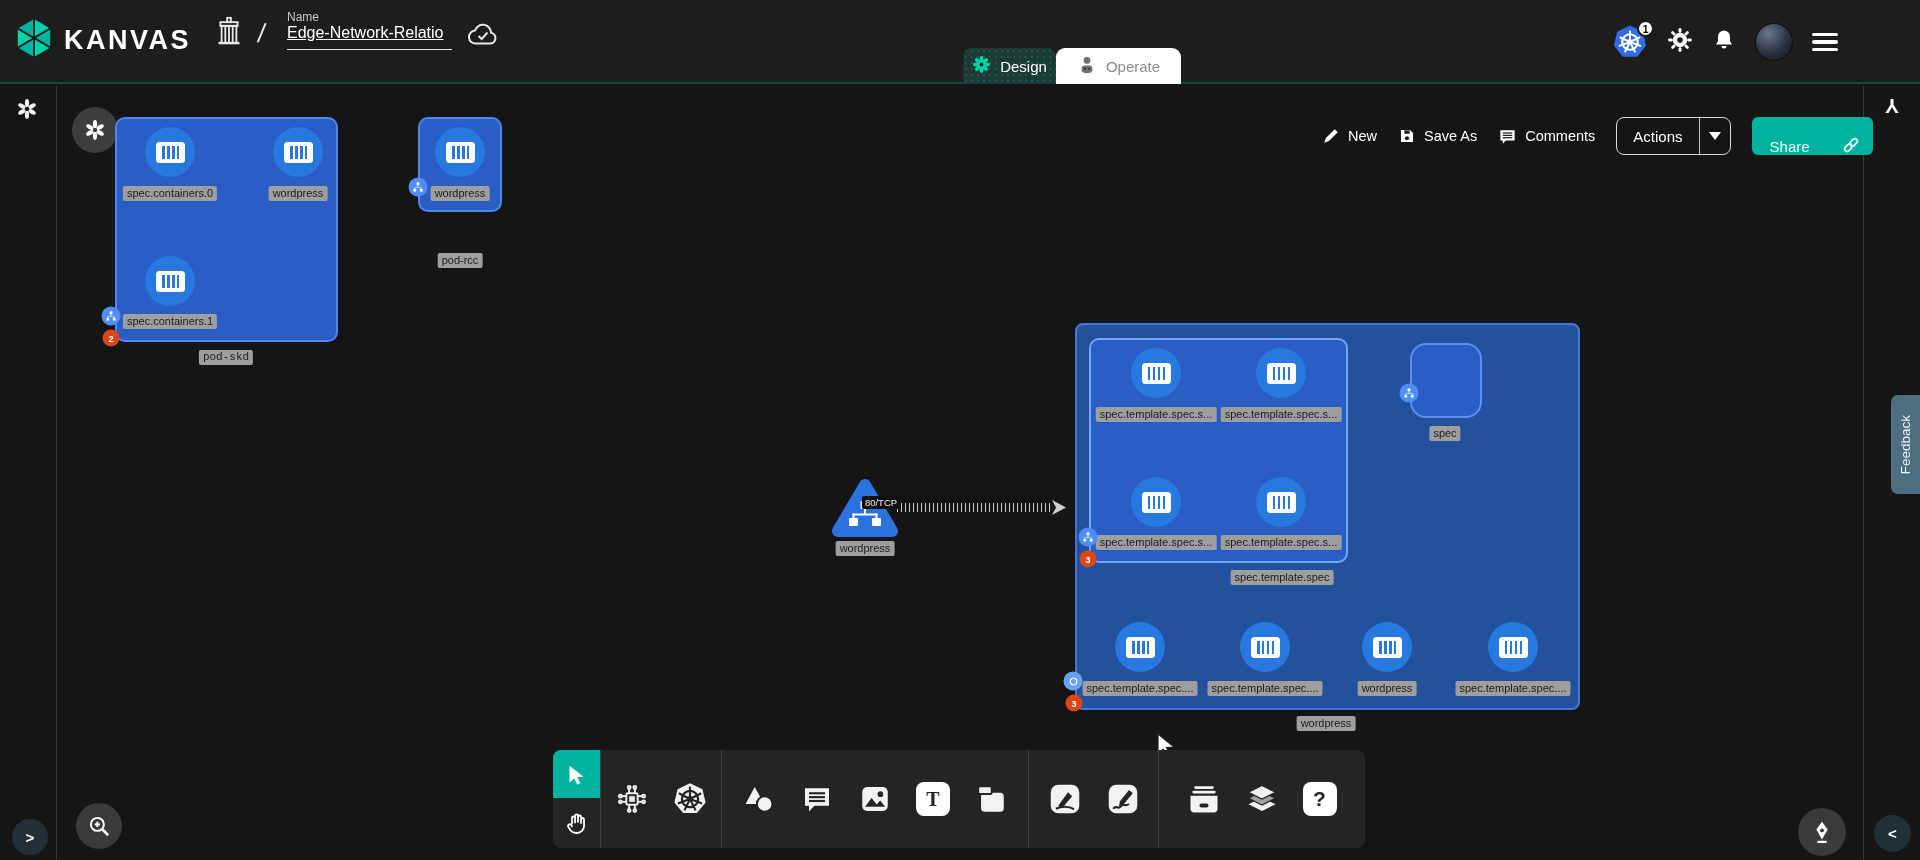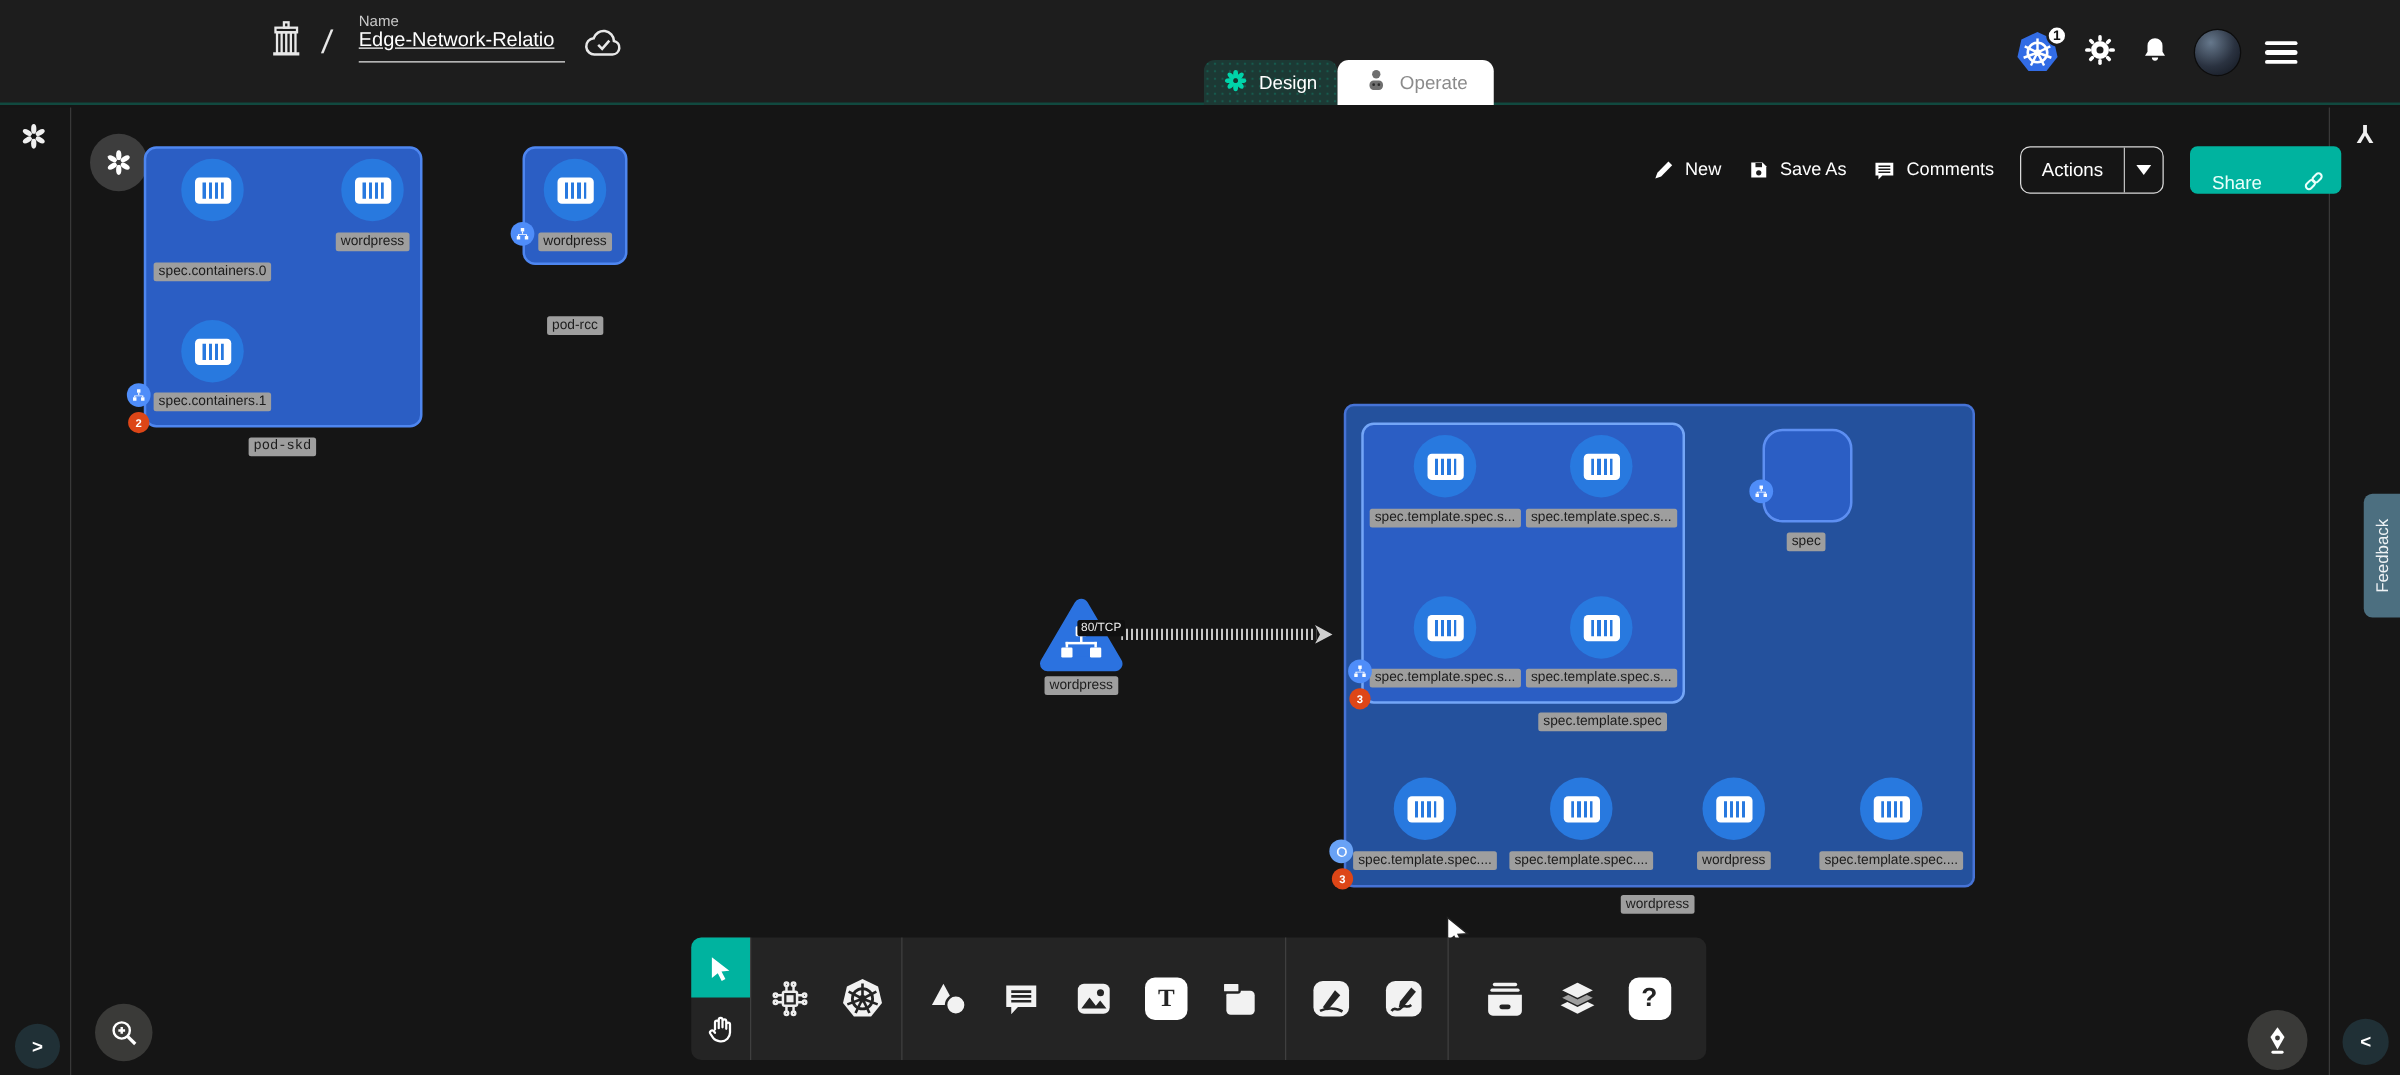--- a/index.html
+++ b/index.html
@@ -14,21 +14,21 @@
   .brand { position:absolute; left:14px; top:16px; display:flex; align-items:center; gap:10px; cursor:pointer; }
   .brand-text { font-size:27px; font-weight:bold; letter-spacing:2.5px; color:#fff; }
   .hdr-sep { position:absolute; left:258px; top:18px; font-size:26px; color:#e8e8e8; font-weight:300; transform:skewX(-8deg); }
   .name-field { position:absolute; left:287px; top:10px; width:165px; }
   .name-label { font-size:12px; color:#c9c9c9; }
   .name-value { margin-top:0; font-size:16px; color:#fff; border-bottom:1px solid #e6e6e6; padding-bottom:7px; white-space:nowrap;text-decoration:underline; }
   .cloud-btn { position:absolute; left:466px; top:20px; }
 
   .tabs { position:absolute; left:963px; top:48px; height:36px; display:flex; }
   .tab { display:flex; align-items:center; justify-content:center; gap:9px; font-size:15px; cursor:pointer; }
-  .tab-design { width:107px; color:#fff; background-color:#1c3934;
+  .tab-design { width:93px; color:#fff; background-color:#1c3934;
     background-image:radial-gradient(rgba(0,211,169,.22) 1px, transparent 1.2px); background-size:6px 6px;
     border-radius:9px 9px 0 0; }
   .tab-operate { width:125px; color:#8b8b8b; background:#ffffff; border-radius:9px 9px 0 0; }
 
   .hdr-right { position:absolute; top:0; height:84px; left:1612px; display:flex; align-items:center; gap:19px; }
   .k8s-wrap { position:relative; width:36px; height:36px; cursor:pointer; }
   .k8s-badge { position:absolute; right:-6px; top:-4px; width:17px; height:17px; background:#fff; color:#111;
     border-radius:50%; font-size:11px; font-weight:bold; display:flex; align-items:center; justify-content:center;
     border:2px solid #1d1d1d; }
   .avatar { width:38px; height:38px; border-radius:50%; cursor:pointer;
@@ -99,20 +99,35 @@
     color:#242424; font-weight:bold; }
 
   .mouse-cursor { position:absolute; pointer-events:none; }
 </style>
 </head>
 <body>
 
 <div class="app">
 
   <div class="topbar">
+    <div class="brand">
+      <span>
+        <svg width="40" height="44" viewBox="0 0 40 44">
+          <g stroke="#1d1d1d" stroke-width="1.6">
+            <polygon points="20,22 20,2 37,12" fill="#00d3a9"></polygon>
+            <polygon points="20,22 37,12 37,32" fill="#00b39f"></polygon>
+            <polygon points="20,22 37,32 20,42" fill="#00d3a9"></polygon>
+            <polygon points="20,22 20,42 3,32" fill="#00b39f"></polygon>
+            <polygon points="20,22 3,32 3,12" fill="#00d3a9"></polygon>
+            <polygon points="20,22 3,12 20,2" fill="#00b39f"></polygon>
+          </g>
+        </svg>
+      </span>
+      <span class="brand-text">KANVAS</span>
+    </div>
 
     <span class="abs" style="left:214px; top:16px;">
       <svg width="30" height="32" viewBox="0 0 24 26" fill="none" stroke="#e8e8e8" stroke-width="1.5">
         <rect x="6" y="8" width="12" height="14"></rect>
         <line x1="9" y1="8" x2="9" y2="22"></line>
           <line x1="12" y1="8" x2="12" y2="22"></line>
           <line x1="15" y1="8" x2="15" y2="22"></line>
         <rect x="5" y="5" width="14" height="3"></rect>
         <rect x="10.5" y="1.5" width="3" height="3.5"></rect>
         <line x1="3.5" y1="22" x2="20.5" y2="22" stroke-width="2"></line>
@@ -335,21 +350,21 @@
   <div class="node" style="left:298px; top:152px;">
       <div class="cicon">
         <div class="cbars"></div>
       </div>
     </div>
   <div class="node" style="left:170px; top:281px;">
       <div class="cicon">
         <div class="cbars"></div>
       </div>
     </div>
-  <div class="chip" style="left:170px; top:186px;margin-top:24px;">spec.containers.0</div>
+  <div class="chip" style="left:170px; top:186px;">spec.containers.0</div>
   <div class="chip" style="left:298px; top:186px;">wordpress</div>
   <div class="chip" style="left:170px; top:314px;">spec.containers.1</div>
   <div class="badge" style="left:111px; top:316px;">
     <svg width="11" height="11" viewBox="0 0 24 24" fill="#fff">
         <rect x="9" y="2" width="6" height="6"></rect>
         <rect x="2" y="16" width="6" height="6"></rect>
         <rect x="16" y="16" width="6" height="6"></rect>
         <path d="M11 8h2v4h-2z"></path>
         <path d="M4 16v-3h16v3h-2v-2H6v2z"></path>
       </svg>

